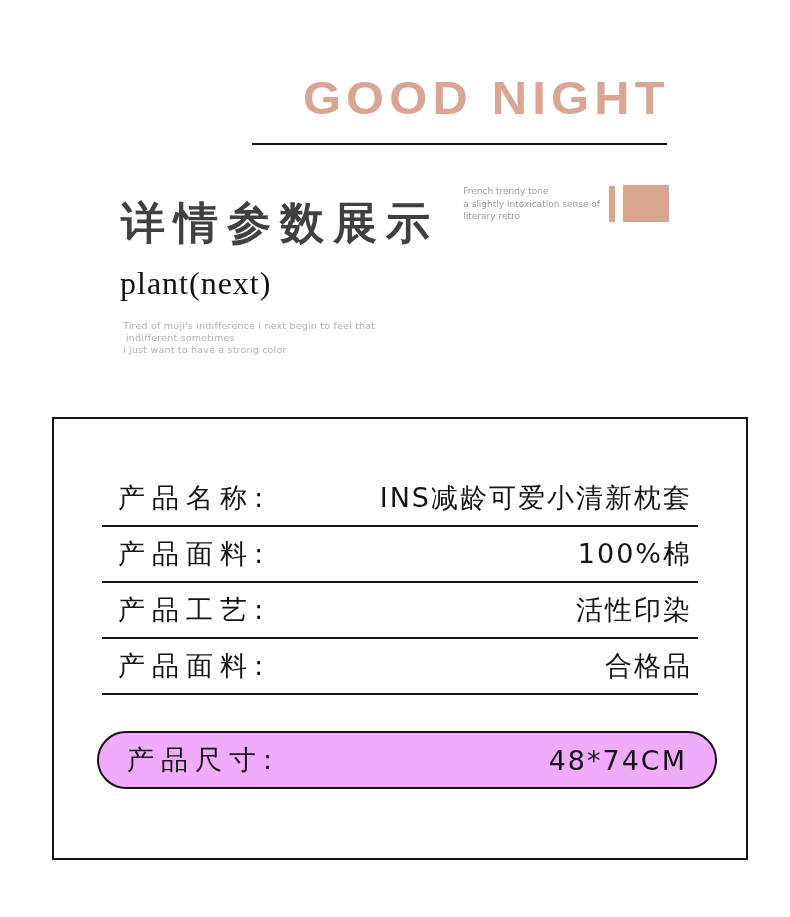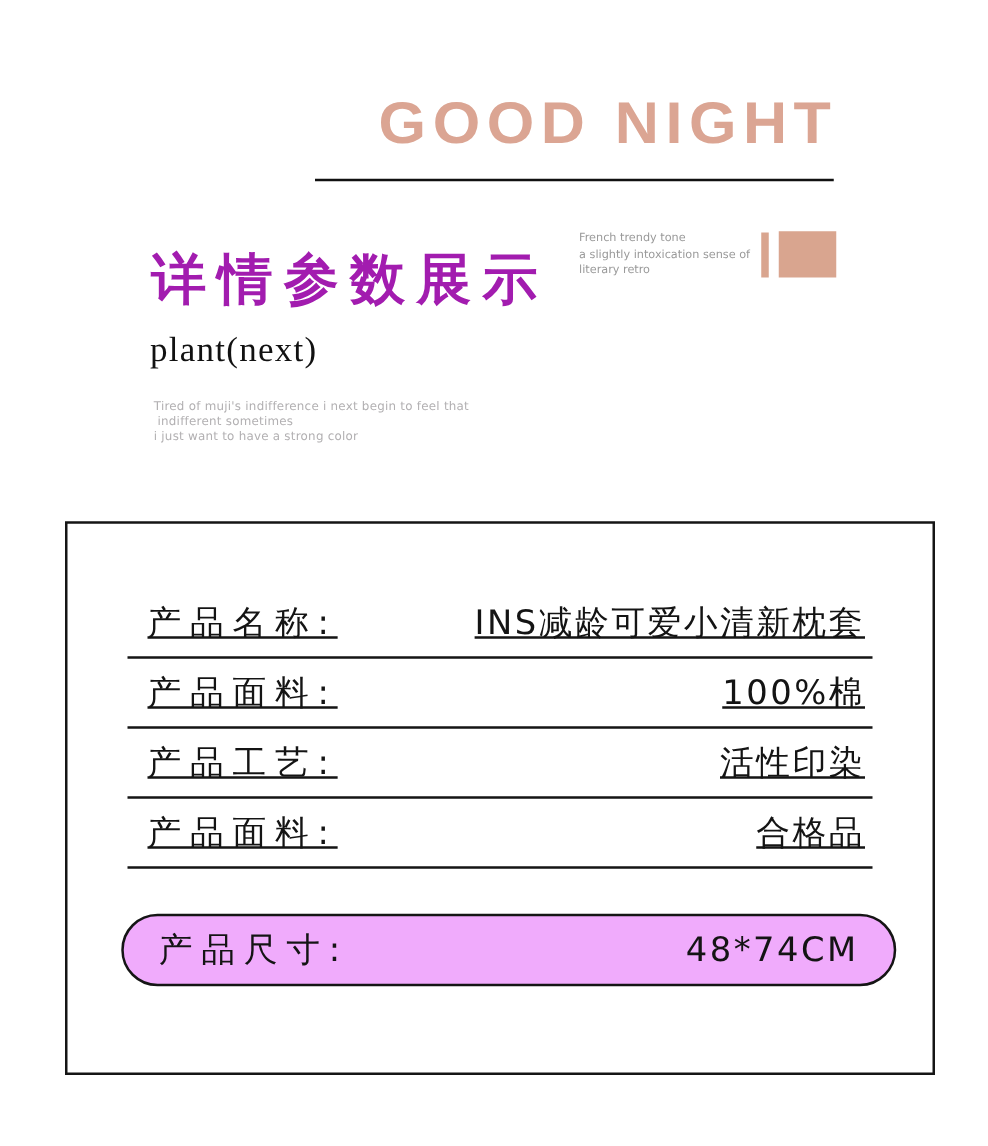--- a/index.html
+++ b/index.html
@@ -41,21 +41,21 @@
   }
 
   
   .page-title {
     position: absolute;
     left: 121px;
     top: 180px;
     font-size: 44px;
     font-weight: 700;
     letter-spacing: 9px;
-    color: #a21caf;
+    color: #404040;
     white-space: nowrap;
   }
   .tagline {
     position: absolute;
     right: 190px;
     top: 171px;
     font-size: 9px;
     line-height: 12.5px;
     color: #9a9a9a;
     white-space: nowrap;
@@ -74,21 +74,21 @@
     top: 171px;
     width: 46px;
     height: 37px;
     background: #d9a58f;
   }
   .subtitle {
     position: absolute;
     left: 120px;
     top: 251px;
     font-family: "Liberation Serif", "DejaVu Serif", serif;
-    font-size: 28px;
+    font-size: 32px;
     font-weight: 400;
     letter-spacing: 1px;
     color: #111111;
     text-align: center;
   }
   .note {
     position: absolute;
     left: 123px;
     top: 306px;
     font-size: 9.5px;
@@ -103,21 +103,20 @@
     position: absolute;
     left: 52px;
     top: 403px;
     width: 696px;
     height: 443px;
     border: 2px solid #151515;
     background: #ffffff;
   }
   .spec-rows {
     margin: 52px 48px 0 48px;
-    text-decoration: underline;
   }
   .spec-row {
     height: 56px;
     display: flex;
     justify-content: space-between;
     align-items: center;
     border-bottom: 2px solid #151515;
     font-size: 27px;
     padding: 0 6px 0 16px;
   }

